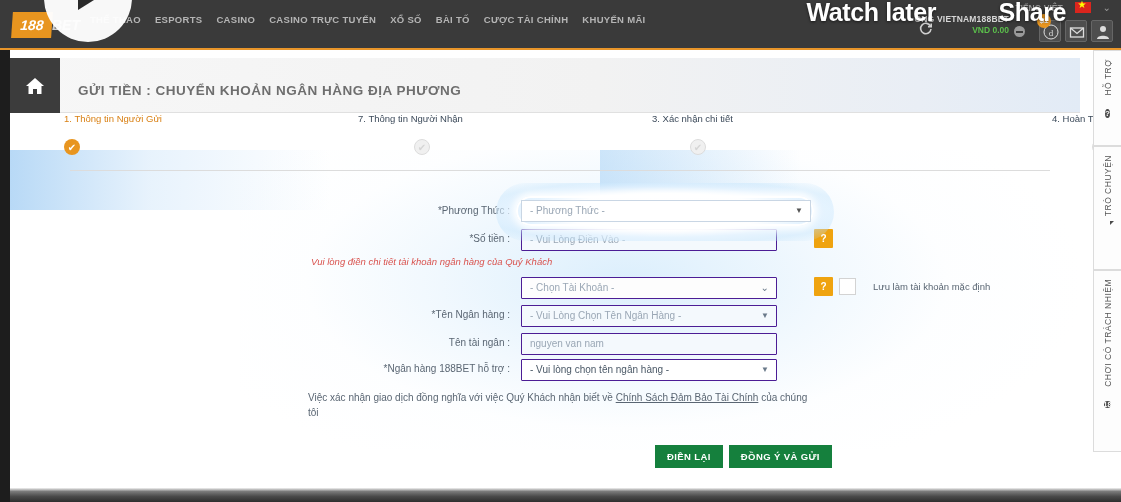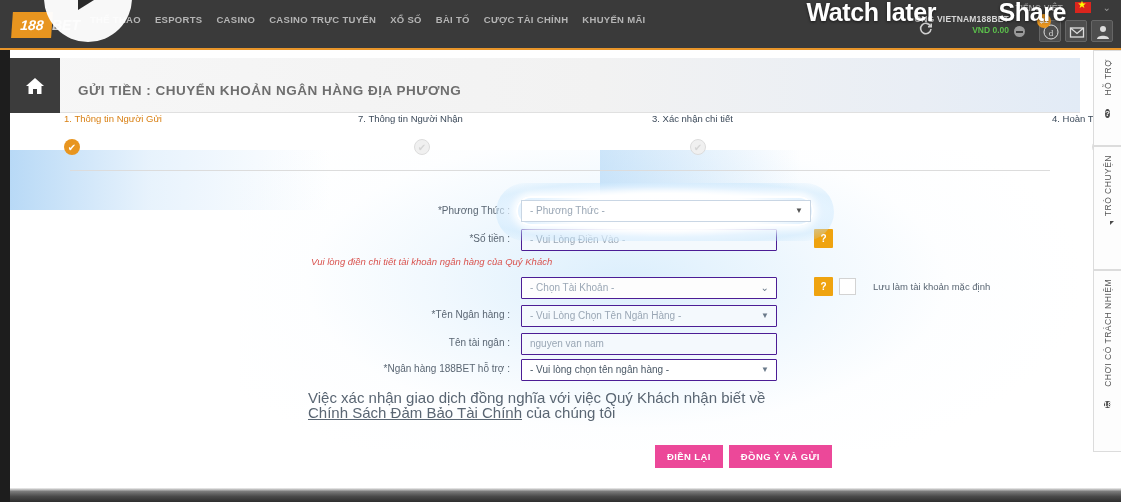--- a/index.html
+++ b/index.html
@@ -175,21 +175,21 @@
     position:absolute; width:17px; height:17px; background:#fff;
     border:1px solid #d3d3d3; cursor:pointer;
   }
   .chklbl{ position:absolute; font-size:9.5px; color:#5a6673; white-space:nowrap;margin-left:9px;}
   .errmsg{
     position:absolute; left:311px; top:256px; color:#d9534f;
     font-size:9.5px; font-style:italic;
   }
   .terms{
     position:absolute; left:308px; top:390px; width:500px;
-    font-size:15px; color:#5a6673; line-height:15px;
+    font-size:10px; color:#5a6673; line-height:15px;
   }
   .terms a{ color:#5a6673; text-decoration:underline; cursor:pointer; }
 
   
   .glow{
     position:absolute; left:496px; top:183px; width:338px; height:58px;
     border-radius:30px;
     background:radial-gradient(ellipse at center,
        rgba(255,255,255,1) 0%, rgba(255,255,255,.97) 45%,
        rgba(226,242,255,.75) 62%, rgba(190,226,252,.40) 78%,
@@ -204,21 +204,21 @@
   .sel-hl{
     position:absolute; left:521px; top:200px; width:290px; height:22px;
     background:#ffffff; border:1px solid #c9d6e4; z-index:8;
     font-size:10px; color:#9aa7b5; padding:0 8px; line-height:20px; cursor:pointer;
   }
   .sel-hl .caret{ position:absolute; right:7px; top:0; line-height:20px; font-size:8px; color:#555;}
 
   
   .btns{ position:absolute; left:655px; top:445px; display:flex; gap:6px; z-index:9;}
   .btn{
-    background:#ec4899; color:#fff; font-size:9.5px; font-weight:bold;
+    background:#15803d; color:#fff; font-size:9.5px; font-weight:bold;
     letter-spacing:.4px; padding:6px 12px; border:none; cursor:pointer;
     font-family:"Liberation Sans", sans-serif;
   }
 
   
   .rside{ position:absolute; right:0; top:50px; width:28px; height:410px; z-index:10;}
   .rtab{
     width:28px; background:#fdfdfd; border:1px solid #dcdcdc; border-right:none;
     display:flex; flex-direction:column; align-items:center;
     justify-content:flex-start; padding-top:8px; cursor:pointer;

